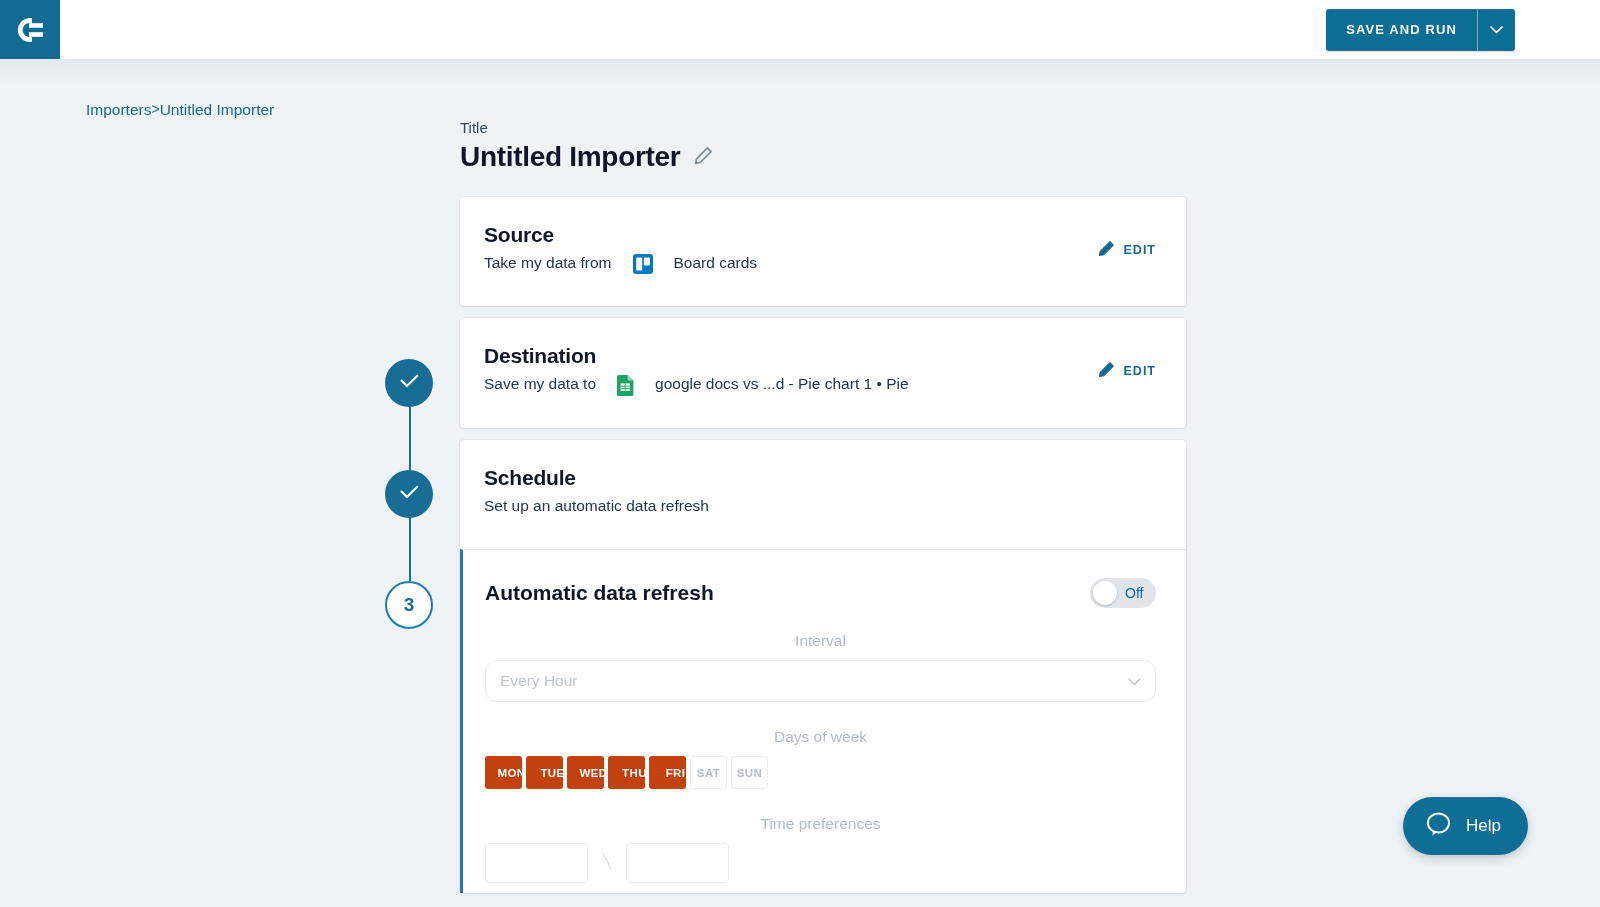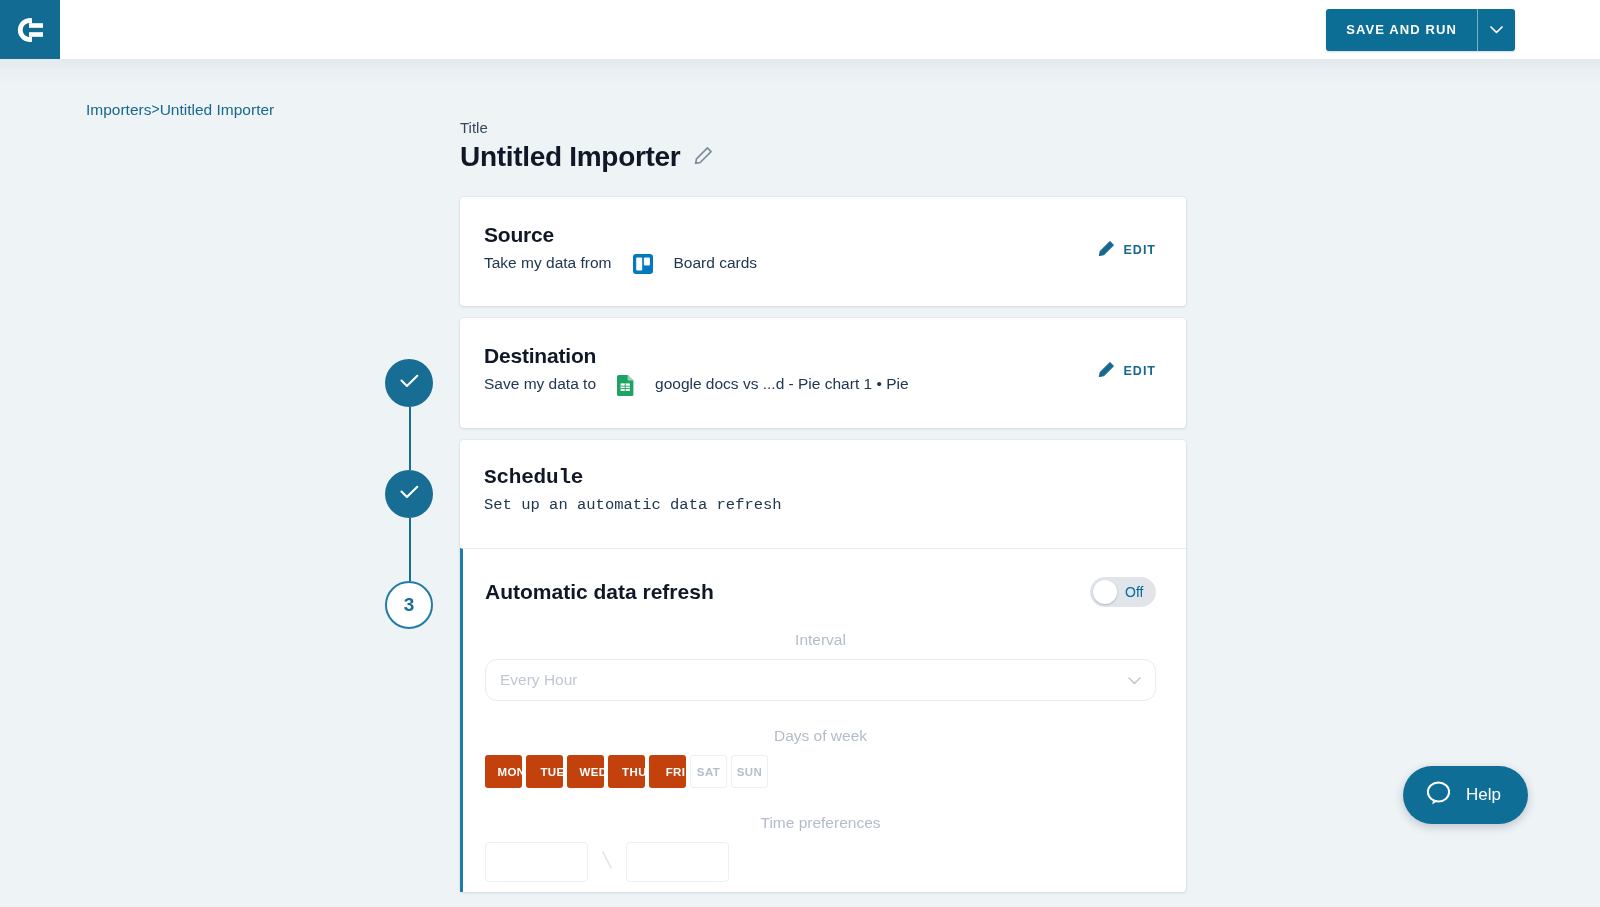--- a/index.html
+++ b/index.html
@@ -167,21 +167,21 @@
     font-weight: bold;
     letter-spacing: 1px;
     cursor: pointer;
     margin-top: 17px;
     background: none;
     border: none;
     font-family: "Liberation Sans", sans-serif;
   }
 
   
-  .sched-card .card-body { padding-bottom: 34px; font-family: Liberation Mono, monospace; }
+  .sched-card .card-body { padding-bottom: 34px; }
 
   .sched-panel {
     border-top: 1px solid #e6ecef;
     border-left: 3px solid #1F7CA8;
     padding: 28px 30px 10px 22px;
   }
 
   .sched-row {
     display: flex;
     align-items: center;
@@ -299,21 +299,21 @@
     background: #176D93;
     margin: 0 auto;
   }
   .line-1 { height: 63px; }
   .line-2 { height: 63px; }
 
   
   .help-widget {
     position: absolute;
     right: 72px;
-    bottom: 68px;
+    bottom: 38px;
     height: 58px;
     padding: 0 27px 0 22px;
     border-radius: 29px;
     background: #0F6E95;
     color: #fff;
     display: flex;
     align-items: center;
     gap: 13px;
     font-size: 17px;
     cursor: pointer;

